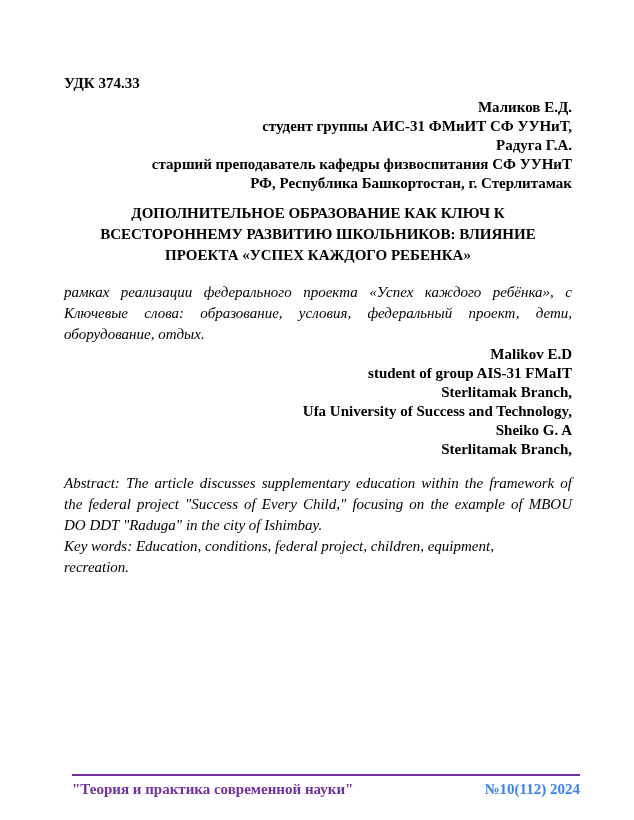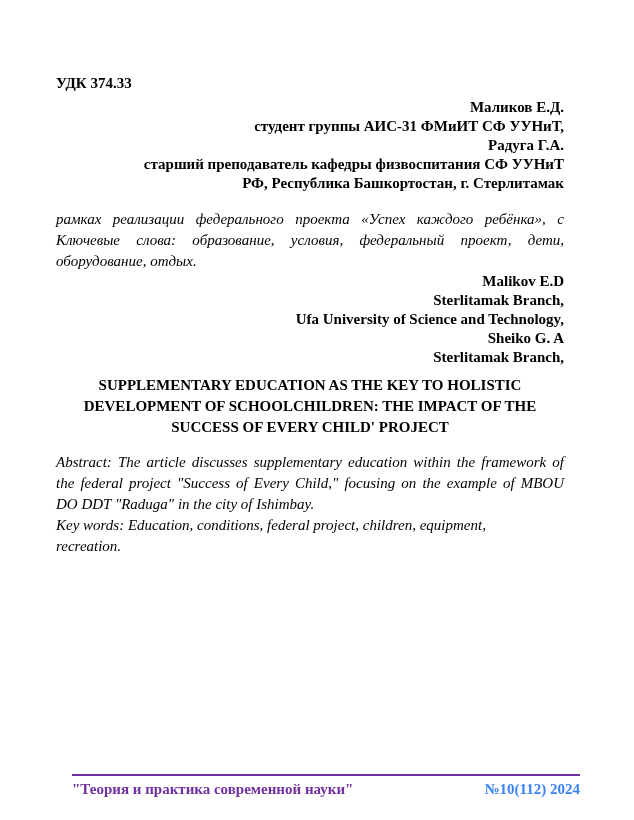--- a/index.html
+++ b/index.html
@@ -12,21 +12,21 @@
     width: 634px;
     height: 820px;
     background: #ffffff;
     font-family: "Liberation Serif", "DejaVu Serif", serif;
     font-size: 15px;
     color: #000000;
     overflow: hidden;
   }
   .content {
     position: absolute;
-    left: 56px;
+    left: 64px;
     top: 74px;
     width: 508px;
   }
   .udk {
     font-weight: bold;
     line-height: 19px;
     text-align: left;
   }
   .authors-ru {
     margin-top: 5px;
@@ -95,40 +95,41 @@
     <div class="udk">УДК 374.33</div>
 
     <div class="authors-ru">
       <div>Маликов Е.Д.</div>
       <div>студент группы АИС-31 ФМиИТ СФ УУНиТ,</div>
       <div>Радуга Г.А.</div>
       <div>старший преподаватель кафедры физвоспитания СФ УУНиТ</div>
       <div>РФ, Республика Башкортостан, г. Стерлитамак</div>
     </div>
 
+    <div class="title-ru">
+      <div>ДОПОЛНИТЕЛЬНОЕ ОБРАЗОВАНИЕ КАК КЛЮЧ К</div>
+      <div>ВСЕСТОРОННЕМУ РАЗВИТИЮ ШКОЛЬНИКОВ: ВЛИЯНИЕ</div>
+      <div>ПРОЕКТА «УСПЕХ КАЖДОГО РЕБЕНКА»</div>
+    </div>
 
     <div class="abstract-ru">
       <div class="stretch">рамках реализации федерального проекта «Успех каждого ребёнка», с</div>
       <div class="stretch">Ключевые слова: образование, условия, федеральный проект, дети,</div>
       <div>оборудование, отдых.</div>
     </div>
 
     <div class="authors-en">
       <div>Malikov E.D</div>
+      <div>student of group AIS-31 FMaIT</div>
       <div>Sterlitamak Branch,</div>
-      <div>Ufa University of Science and Technology,</div>
+      <div>Ufa University of Success and Technology,</div>
       <div>Sheiko G. A</div>
       <div>Sterlitamak Branch,</div>
     </div>
 
-    <div class="title-en">
-      <div>SUPPLEMENTARY EDUCATION AS THE KEY TO HOLISTIC</div>
-      <div>DEVELOPMENT OF SCHOOLCHILDREN: THE IMPACT OF THE</div>
-      <div>SUCCESS OF EVERY CHILD' PROJECT</div>
-    </div>
 
     <div class="abstract-en">
       <div class="stretch">Abstract: The article discusses supplementary education within the framework of</div>
       <div class="stretch">the federal project "Success of Every Child," focusing on the example of MBOU</div>
       <div>DO DDT "Raduga" in the city of Ishimbay.</div>
       <div>Key words: Education, conditions, federal project, children, equipment,</div>
       <div>recreation.</div>
     </div>
 
 

